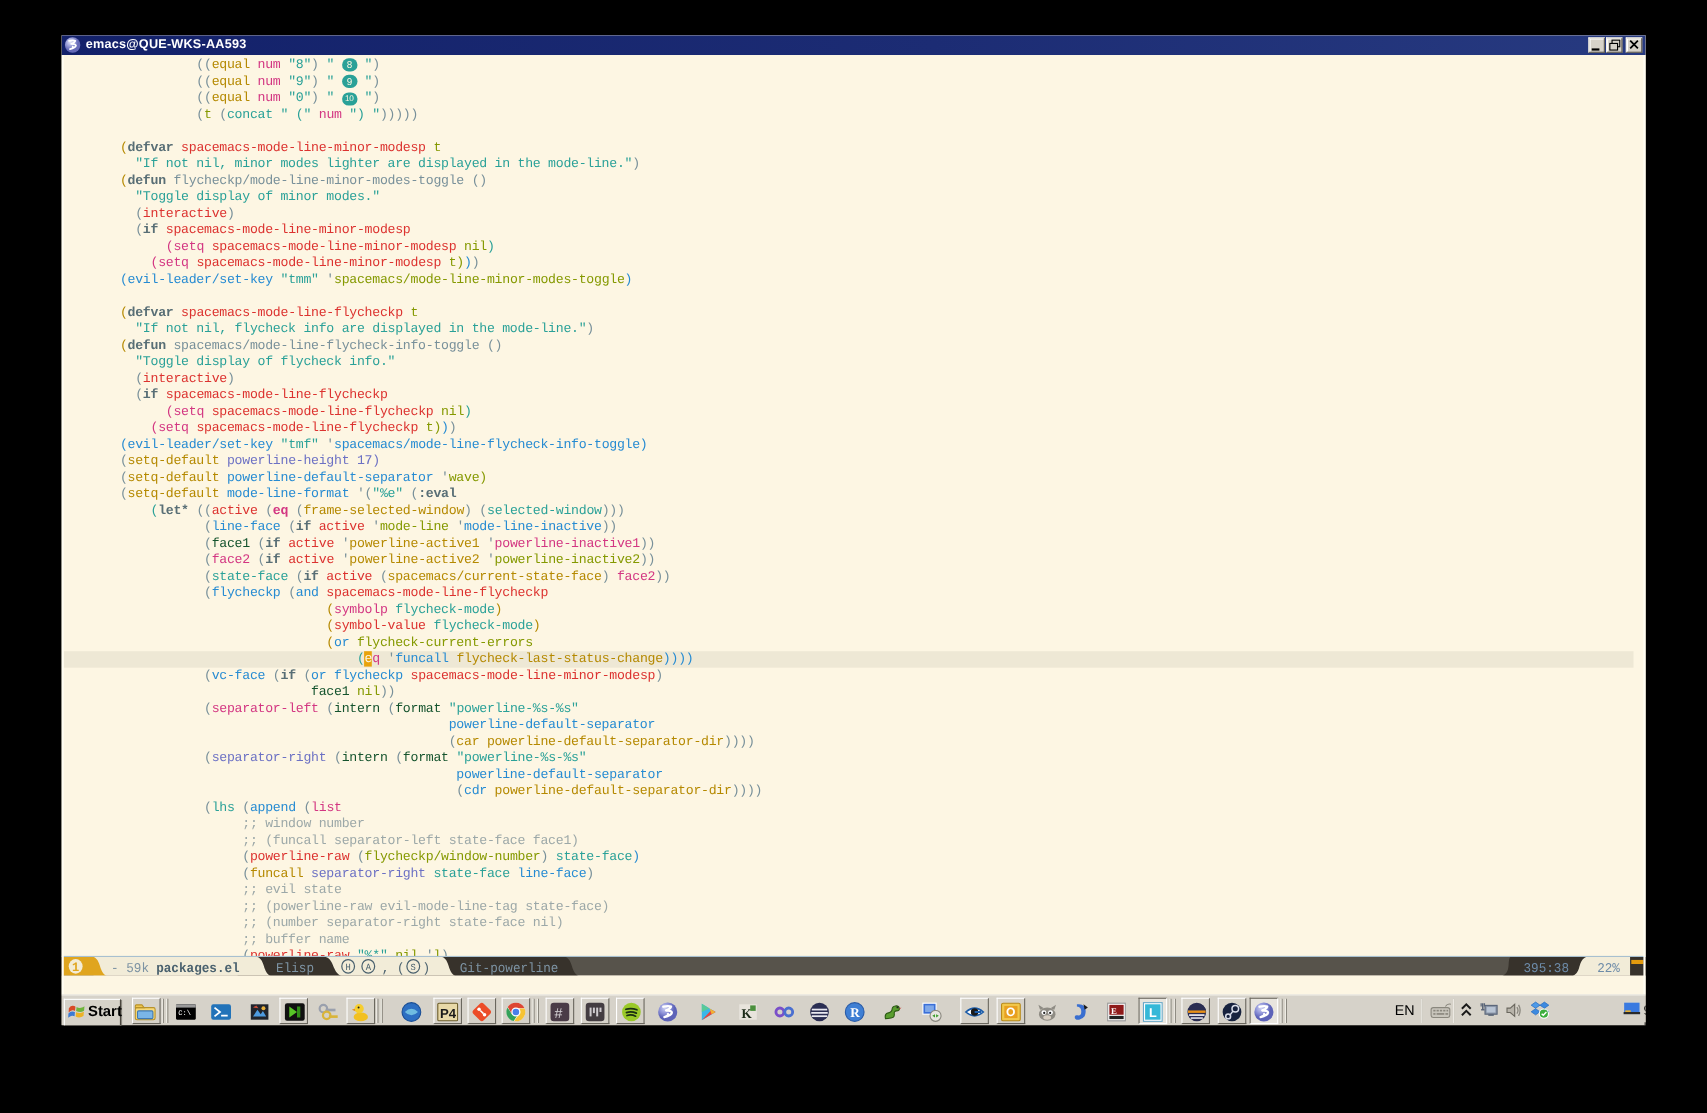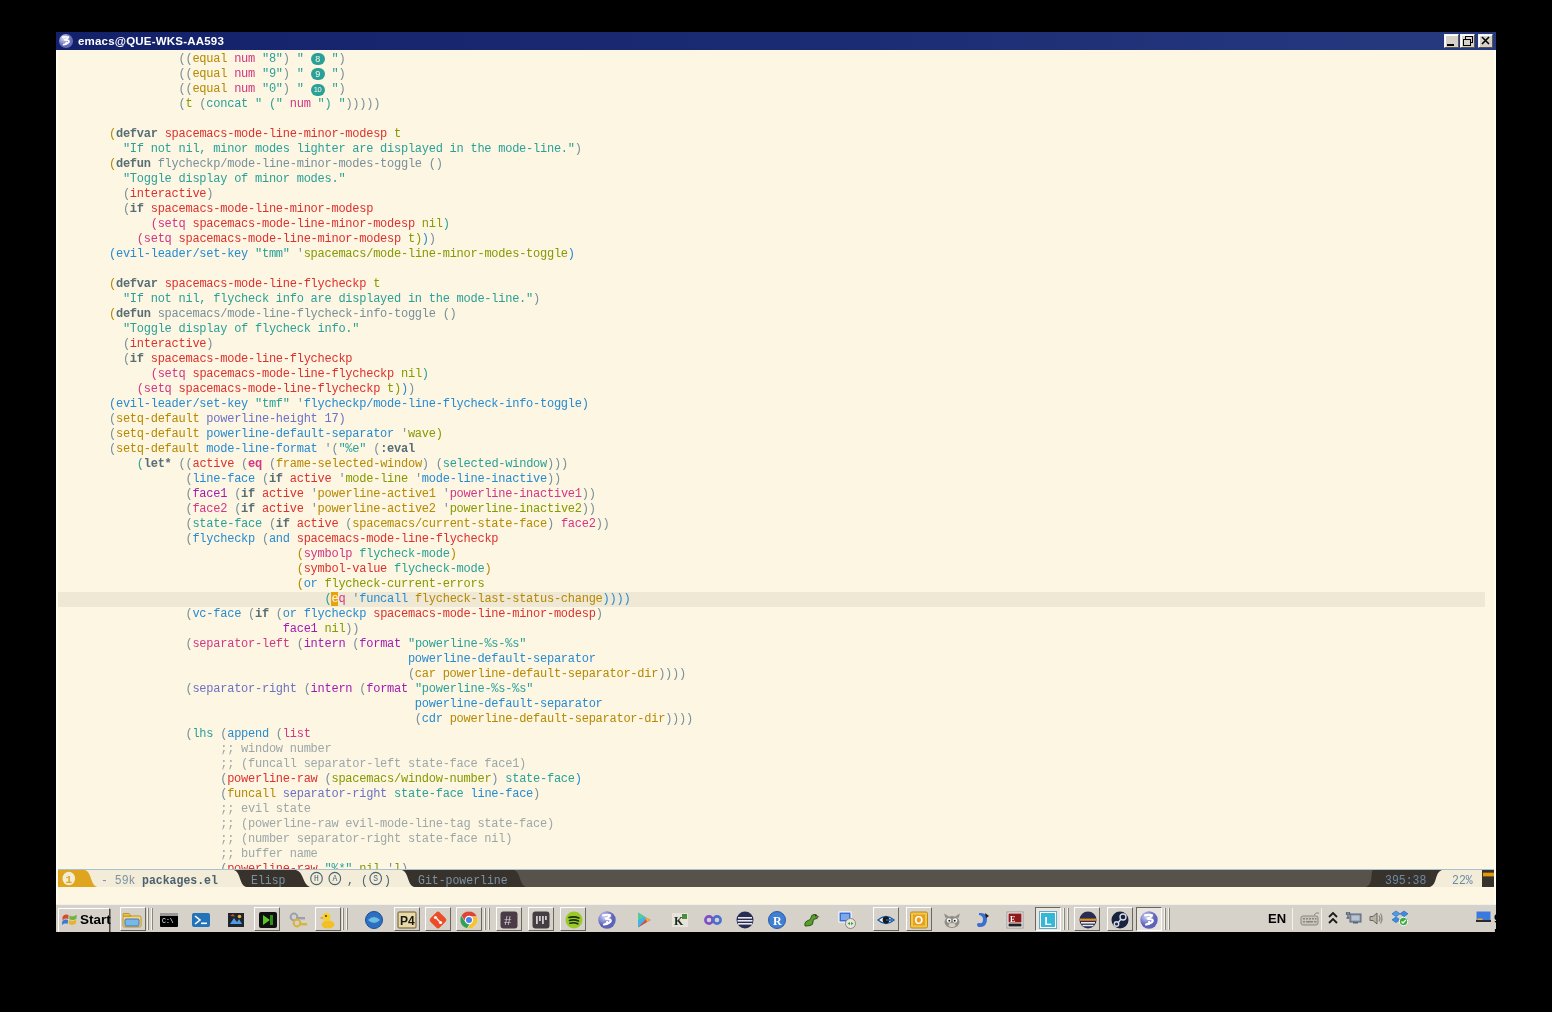--- a/index.html
+++ b/index.html
@@ -23,21 +23,21 @@
 .d { color:#78909a; }
 .g { color:#9ca8a8; }
 .kw { color:#586e75; font-weight:bold; }
 .r { color:#dc322f;text-align:center; }
 .b { color:#268bd2; }
 .c { color:#2aa198; }
 .gr { color:#859900; }
 .o { color:#b58900; }
 .v { color:#6c71c4; }
 .m { color:#d33682;margin-top:26px; }
-.fg { color:#a21caf; }
+.fg { color:#14532d; }
 .circ, .circ10 { display:inline-block; width:13.9px; height:12px; border-radius:7px;
    background:#2aa198; color:#fdf6e3; font-size:9px; line-height:12px; text-align:center;
    vertical-align:0px; font-family:"Liberation Sans",sans-serif; }
 .circ10 { font-size:7.5px; }
 .cur { background:#e8a30c; color:#fdf6e3; }
 .ml { position:absolute; left:0; top:838px; }
 #mlborder { position:absolute; left:0; top:837px; width:1440px; height:1px; background:#a8c0d0; }
 #echo { position:absolute; left:0; top:855px; width:1440px; height:16.5px; background:#fdf6e3; }
 #taskbar { position:absolute; left:0; top:871.5px; width:1440px; height:28.5px;
   background:#d6d2c9; border-top:1px solid #f2f0ea; }
@@ -45,21 +45,21 @@
   border:1px solid; border-color:#fff #4a463e #4a463e #fff; box-shadow:1px 1px 0 #8a877e; }
 #startbtn svg { position:absolute; left:2px; top:2px; }
 #startbtn .st { position:absolute; left:21px; top:3px; font-weight:bold; font-size:13.5px; color:#000;
    font-family:"Liberation Sans",sans-serif; }
 .qi { position:absolute; top:5px;text-decoration:underline; }
 .qbtn { position:absolute; top:2px; width:26px; height:24px; background:#d6d2c9;
   border:1px solid; border-color:#fff #6a675e #6a675e #fff; }
 .qdown { border-color:#6a675e #fff #fff #6a675e; background:#e8e5de; }
 .grip { position:absolute; top:3px; width:2px; height:22px; background:#c0bdb4;
   border-left:1px solid #f4f2ec; border-right:1px solid #8a877e; }
-.ttxt { position:absolute; font-size:13px; color:#000; font-family:"Liberation Sans",sans-serif;font-weight:bold; }
+.ttxt { position:absolute; font-size:13px; color:#000; font-family:"Liberation Sans",sans-serif; }
 .tsep { position:absolute; top:3px; width:1px; height:22px; background:#9a978e; border-right:1px solid #f4f2ec; }
 </style></head>
 <body>
 <div id="screen">
   <div id="title">
     <span class="eico"><svg width="16" height="16" viewBox="0 0 20 20">
           <defs>
             <radialGradient id="tg" cx="35%" cy="30%">
               <stop offset="0%" stop-color="#e4e6f8"></stop>
               <stop offset="55%" stop-color="#9a9fd8"></stop>
@@ -99,21 +99,21 @@
 <span class="b">(</span><span class="b">evil-leader/set-key</span> <span class="c">"tmm"</span> <span class="d">'</span><span class="gr">spacemacs/mode-line-minor-modes-toggle</span><span class="b">)</span>
 
 <span class="o">(</span><span class="kw">defvar</span> <span class="r">spacemacs-mode-line-flycheckp</span> <span class="gr">t</span>
   <span class="c">"If not nil, flycheck info are displayed in the mode-line."</span><span class="d">)</span>
 <span class="o">(</span><span class="kw">defun</span> <span class="d">spacemacs/mode-line-flycheck-info-toggle ()</span>
   <span class="c">"Toggle display of flycheck info."</span>
   <span class="d">(</span><span class="r">interactive</span><span class="d">)</span>
   <span class="d">(</span><span class="kw">if</span> <span class="r">spacemacs-mode-line-flycheckp</span>
       <span class="m">(</span><span class="m">setq</span> <span class="r">spacemacs-mode-line-flycheckp</span> <span class="gr">nil</span><span class="c">)</span>
     <span class="m">(</span><span class="m">setq</span> <span class="r">spacemacs-mode-line-flycheckp</span> <span class="gr">t</span><span class="gr">)</span><span class="b">)</span><span class="d">)</span>
-<span class="b">(</span><span class="b">evil-leader/set-key</span> <span class="c">"tmf"</span> <span class="d">'</span><span class="b">flycheckp/mode-line-flycheck-info-toggle</span><span class="b">)</span>
+<span class="b">(</span><span class="b">evil-leader/set-key</span> <span class="c">"tmf"</span> <span class="d">'</span><span class="b">spacemacs/mode-line-flycheck-info-toggle</span><span class="b">)</span>
 <span class="d">(</span><span class="o">setq-default</span> <span class="v">powerline-height</span> <span class="v">17</span><span class="v">)</span>
 <span class="d">(</span><span class="o">setq-default</span> <span class="b">powerline-default-separator</span> <span class="d">'</span><span class="gr">wave</span><span class="gr">)</span>
 <span class="d">(</span><span class="o">setq-default</span> <span class="b">mode-line-format</span> <span class="d">'(</span><span class="c">"%e"</span><span class="d"> (</span><span class="kw">:eval</span>
     <span class="c">(</span><span class="kw">let*</span><span class="d"> ((</span><span class="r">active</span><span class="d"> (</span><span class="m" style="font-weight:bold">eq</span><span class="d"> (</span><span class="o">frame-selected-window</span><span class="d">) (</span><span class="c">selected-window</span><span class="d">)))</span>
            <span class="d">(</span><span class="b">line-face</span><span class="d"> (</span><span class="kw">if</span> <span class="r">active</span> <span class="d">'</span><span class="gr">mode-line</span> <span class="d">'</span><span class="b">mode-line-inactive</span><span class="d">))</span>
            <span class="d">(</span><span class="fg">face1</span><span class="d"> (</span><span class="kw">if</span> <span class="r">active</span> <span class="d">'</span><span class="o">powerline-active1</span> <span class="d">'</span><span class="m">powerline-inactive1</span><span class="d">))</span>
            <span class="d">(</span><span class="m">face2</span><span class="d"> (</span><span class="kw">if</span> <span class="r">active</span> <span class="d">'</span><span class="o">powerline-active2</span> <span class="d">'</span><span class="gr">powerline-inactive2</span><span class="d">))</span>
            <span class="d">(</span><span class="c">state-face</span><span class="d"> (</span><span class="kw">if</span> <span class="r">active</span><span class="d"> (</span><span class="o">spacemacs/current-state-face</span><span class="d">) </span><span class="m">face2</span><span class="d">))</span>
            <span class="d">(</span><span class="b">flycheckp</span><span class="d"> (</span><span class="b">and</span> <span class="r">spacemacs-mode-line-flycheckp</span>
                            <span class="o">(</span><span class="m">symbolp</span> <span class="c">flycheck-mode</span><span class="o">)</span>
@@ -124,21 +124,21 @@
                          <span class="fg">face1</span> <span class="gr">nil</span><span class="d">))</span>
            <span class="d">(</span><span class="m">separator-left</span><span class="d"> (</span><span class="fg">intern</span><span class="d"> (</span><span class="fg">format</span> <span class="c">"powerline-%s-%s"</span>
                                            <span class="b">powerline-default-separator</span>
                                            <span class="d">(</span><span class="o">car</span> <span class="o">powerline-default-separator-dir</span><span class="d">))))</span>
            <span class="d">(</span><span class="v">separator-right</span><span class="d"> (</span><span class="fg">intern</span><span class="d"> (</span><span class="fg">format</span> <span class="c">"powerline-%s-%s"</span>
                                             <span class="b">powerline-default-separator</span>
                                             <span class="d">(</span><span class="b">cdr</span> <span class="o">powerline-default-separator-dir</span><span class="d">))))</span>
            <span class="d">(</span><span class="c">lhs</span><span class="d"> (</span><span class="b">append</span><span class="d"> (</span><span class="m">list</span>
                 <span class="g">;; window number</span>
                 <span class="g">;; (funcall separator-left state-face face1)</span>
-                <span class="d">(</span><span class="r">powerline-raw</span><span class="d"> (</span><span class="gr">spacemacs/window-number</span><span class="d">) </span><span class="c">state-face</span><span class="b">)</span>
+                <span class="d">(</span><span class="r">powerline-raw</span><span class="d"> (</span><span class="gr">flycheckp/window-number</span><span class="d">) </span><span class="c">state-face</span><span class="b">)</span>
                 <span class="d">(</span><span class="o">funcall</span> <span class="v">separator-right</span> <span class="c">state-face</span> <span class="b">line-face</span><span class="d">)</span>
                 <span class="g">;; evil state</span>
                 <span class="g">;; (powerline-raw evil-mode-line-tag state-face)</span>
                 <span class="g">;; (number separator-right state-face nil)</span>
                 <span class="g">;; buffer name</span>
                 <span class="d">(</span><span class="r">powerline-raw</span> <span class="c">"%*"</span> <span class="gr">nil</span> <span class="d">'</span><span class="gr">l</span><span class="d">)</span></pre>
   </div>
   <div id="mlborder"></div>
   <svg class="ml" width="1440" height="17" viewBox="0 0 1440 16" preserveAspectRatio="none" style="font-family:'Liberation Mono',monospace">
       <rect x="0" y="0" width="1440" height="16" fill="#57534b"></rect>

